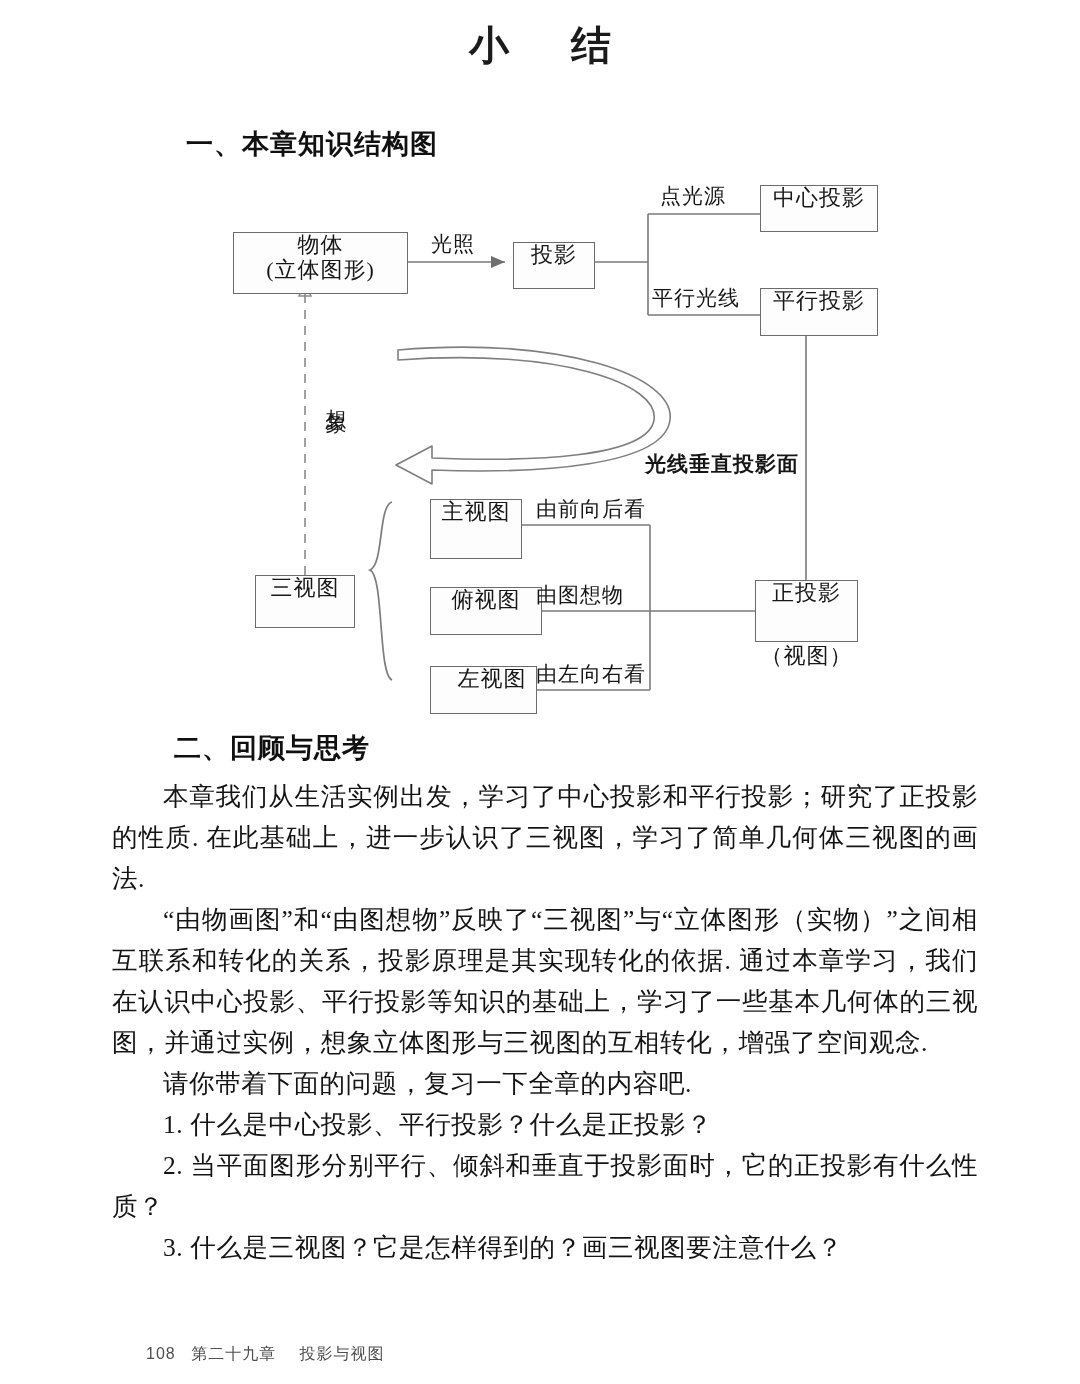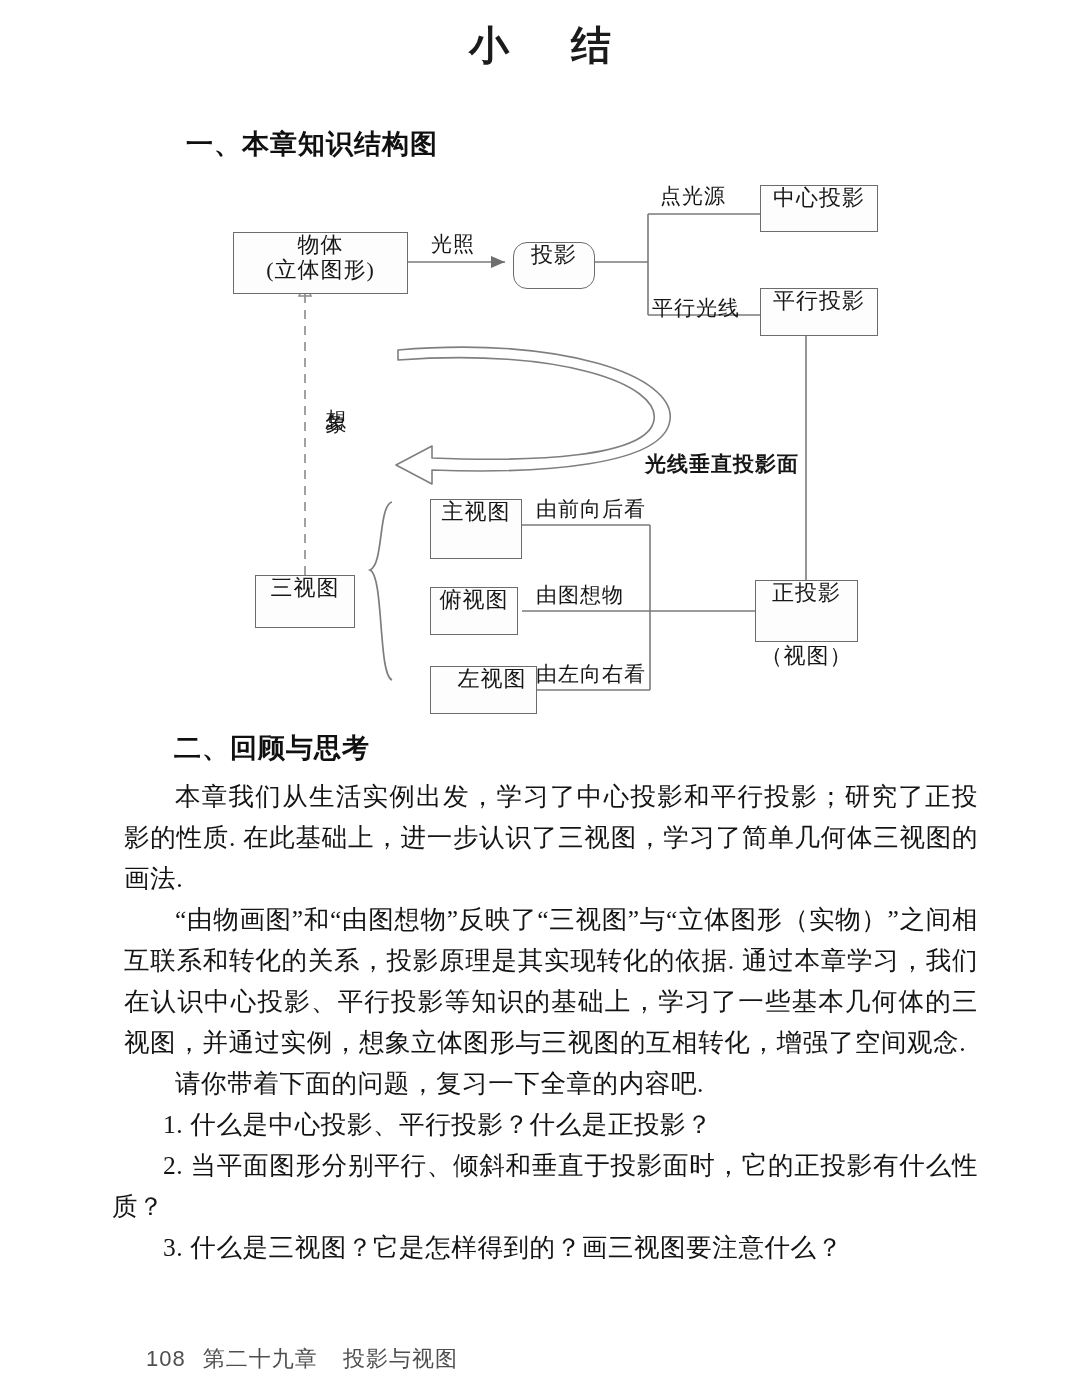--- a/index.html
+++ b/index.html
@@ -92,42 +92,42 @@
     left: 112px;
     width: 866px;
   }
   .para {
     font-size: 25.5px;
     line-height: 41px;
     text-align: justify;
     text-justify: inter-ideograph;
     letter-spacing: 0.6px;
     color: #141414;
-    margin: 0 0 0 12px;
+    margin: 0 0 0 0;
     font-family: "Liberation Serif", "DejaVu Serif", serif;
   }
   .para.indent { text-indent: 2em; }
   .q-list { margin: 0; padding: 0; list-style: none; }
   .q-item {
     font-size: 25.5px;
     line-height: 41px;
     text-indent: 2em;
     text-align: justify;
     text-justify: inter-ideograph;
     letter-spacing: 0.6px;
     color: #141414;
     font-family: "Liberation Serif", "DejaVu Serif", serif;
   }
 
   
   #footer {
     position: absolute;
     left: 146px;
     top: 1344px;
-    font-size: 22px;
+    font-size: 16px;
     color: #4f4f4f;
     letter-spacing: 1px;
     white-space: nowrap;
     font-family: "Liberation Sans", "DejaVu Sans", sans-serif;
   }
   #footer .pageno { margin-right: 10px; }
   #footer .chap { margin-right: 18px; }
 </style>
 </head>
 <body>
@@ -174,21 +174,21 @@
     <path d="M 398 190 C 560 178 660 214 654 250 C 648 288 530 292 432 288
              L 432 276 L 396 295 L 432 314 L 432 300
              C 540 304 664 296 670 250 C 676 206 562 166 398 180 Z" fill="#ffffff" stroke="#7f7f7f" stroke-width="1.6" stroke-linejoin="round"></path>
   </svg>
 
   <div class="node-box" id="node-object" style="left:233px; top:62px; width:175px; height:62px;">
     <span>物体</span>
     <span>(立体图形)</span>
   </div>
 
-  <div class="node-box" id="node-projection" style="left:513px; top:72px; width:82px; height:47px;border-radius:14px;">
+  <div class="node-box" id="node-projection" style="left:513px; top:72px; width:82px; height:47px;">
     <span>投影</span>
   </div>
 
   <div class="node-box" id="node-central" style="left:760px; top:15px; width:118px; height:47px;">
     <span>中心投影</span>
   </div>
 
   <div class="node-box" id="node-parallel" style="left:760px; top:118px; width:118px; height:48px;">
     <span>平行投影</span>
   </div>
@@ -199,33 +199,33 @@
   </div>
 
   <div class="node-box" id="node-three-views" style="left:255px; top:405px; width:100px; height:53px;">
     <span>三视图</span>
   </div>
 
   <div class="node-box" id="node-front-view" style="left:430px; top:329px; width:92px; height:60px;">
     <span>主视图</span>
   </div>
 
-  <div class="node-box" id="node-top-view" style="left:430px; top:417px; width:88px; height:48px;">
+  <div class="node-box" id="node-top-view" style="left:430px; top:417px; width:112px; height:48px;">
     <span>俯视图</span>
   </div>
 
   <div class="node-box" id="node-side-view" style="left:430px; top:496px; width:107px; height:48px;padding-left:17px;">
     <span>左视图</span>
   </div>
 
   <div class="edge-label" style="left:431px; top:60px;">光照</div>
 
   <div class="edge-label" style="left:660px; top:12px;">点光源</div>
 
-  <div class="edge-label" style="left:652px; top:124px;">平行光线</div>
+  <div class="edge-label" style="left:652px; top:114px;">平行光线</div>
 
   <div class="edge-label" style="left:645px; top:280px;font-weight:bold;">光线垂直投影面</div>
 
   <div class="edge-label vertical" style="left:322px; top:222px;">想象</div>
 
   <div class="edge-label" style="left:536px; top:325px;">由前向后看</div>
 
   <div class="edge-label" style="left:536px; top:411px;">由图想物</div>
 
   <div class="edge-label" style="left:536px; top:490px;">由左向右看</div>

